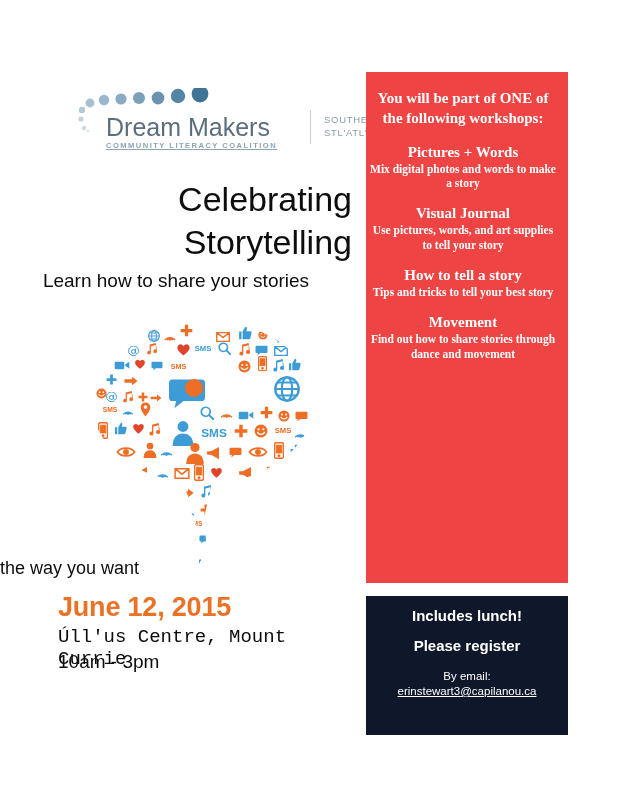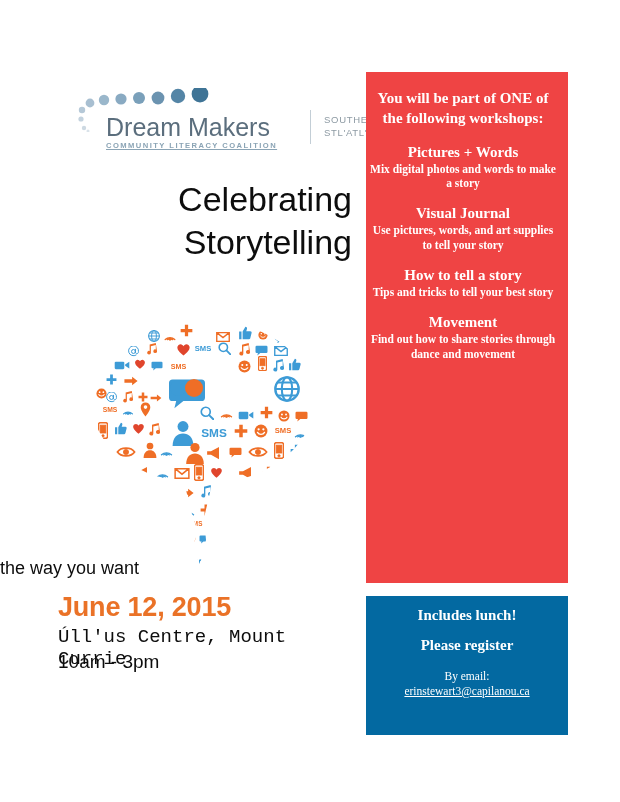--- a/index.html
+++ b/index.html
@@ -209,23 +209,23 @@
     padding: 0 4px;
   }
 
   
   .blue-panel {
     position: absolute;
     left: 366px;
     top: 596px;
     width: 202px;
     height: 139px;
-    background: #0369a1;
+    background: #0f172a;
     color: #ffffff;
-    font-family: Liberation Serif, serif;
+    font-family: Liberation Sans, sans-serif;
     text-align: center;
     box-sizing: border-box;
     padding-top: 11px;
   }
   .blue-line-1 {
     font-size: 15px;
     font-weight: 700;
   }
   .blue-line-2 {
     font-size: 15px;
@@ -275,20 +275,21 @@
       <div class="logo-region">
         <div>SOUTHERN</div>
         <div>STL'ATL'IMX</div>
       </div>
     </div>
 
     <div class="headline">
       <div>Celebrating</div>
       <div>Storytelling</div>
     </div>
+    <div class="subhead">Learn how to share your stories</div>
 
     <div class="bubble-art">
       <svg viewBox="0 0 230 250" width="230" height="250">
         <defs>
           <clipPath id="bubbleClip">
             <path d="M115 2
                      C 52 2, 4 38, 4 84
                      C 4 126, 44 158, 96 164
                      L 104 196
                      L 110 214

